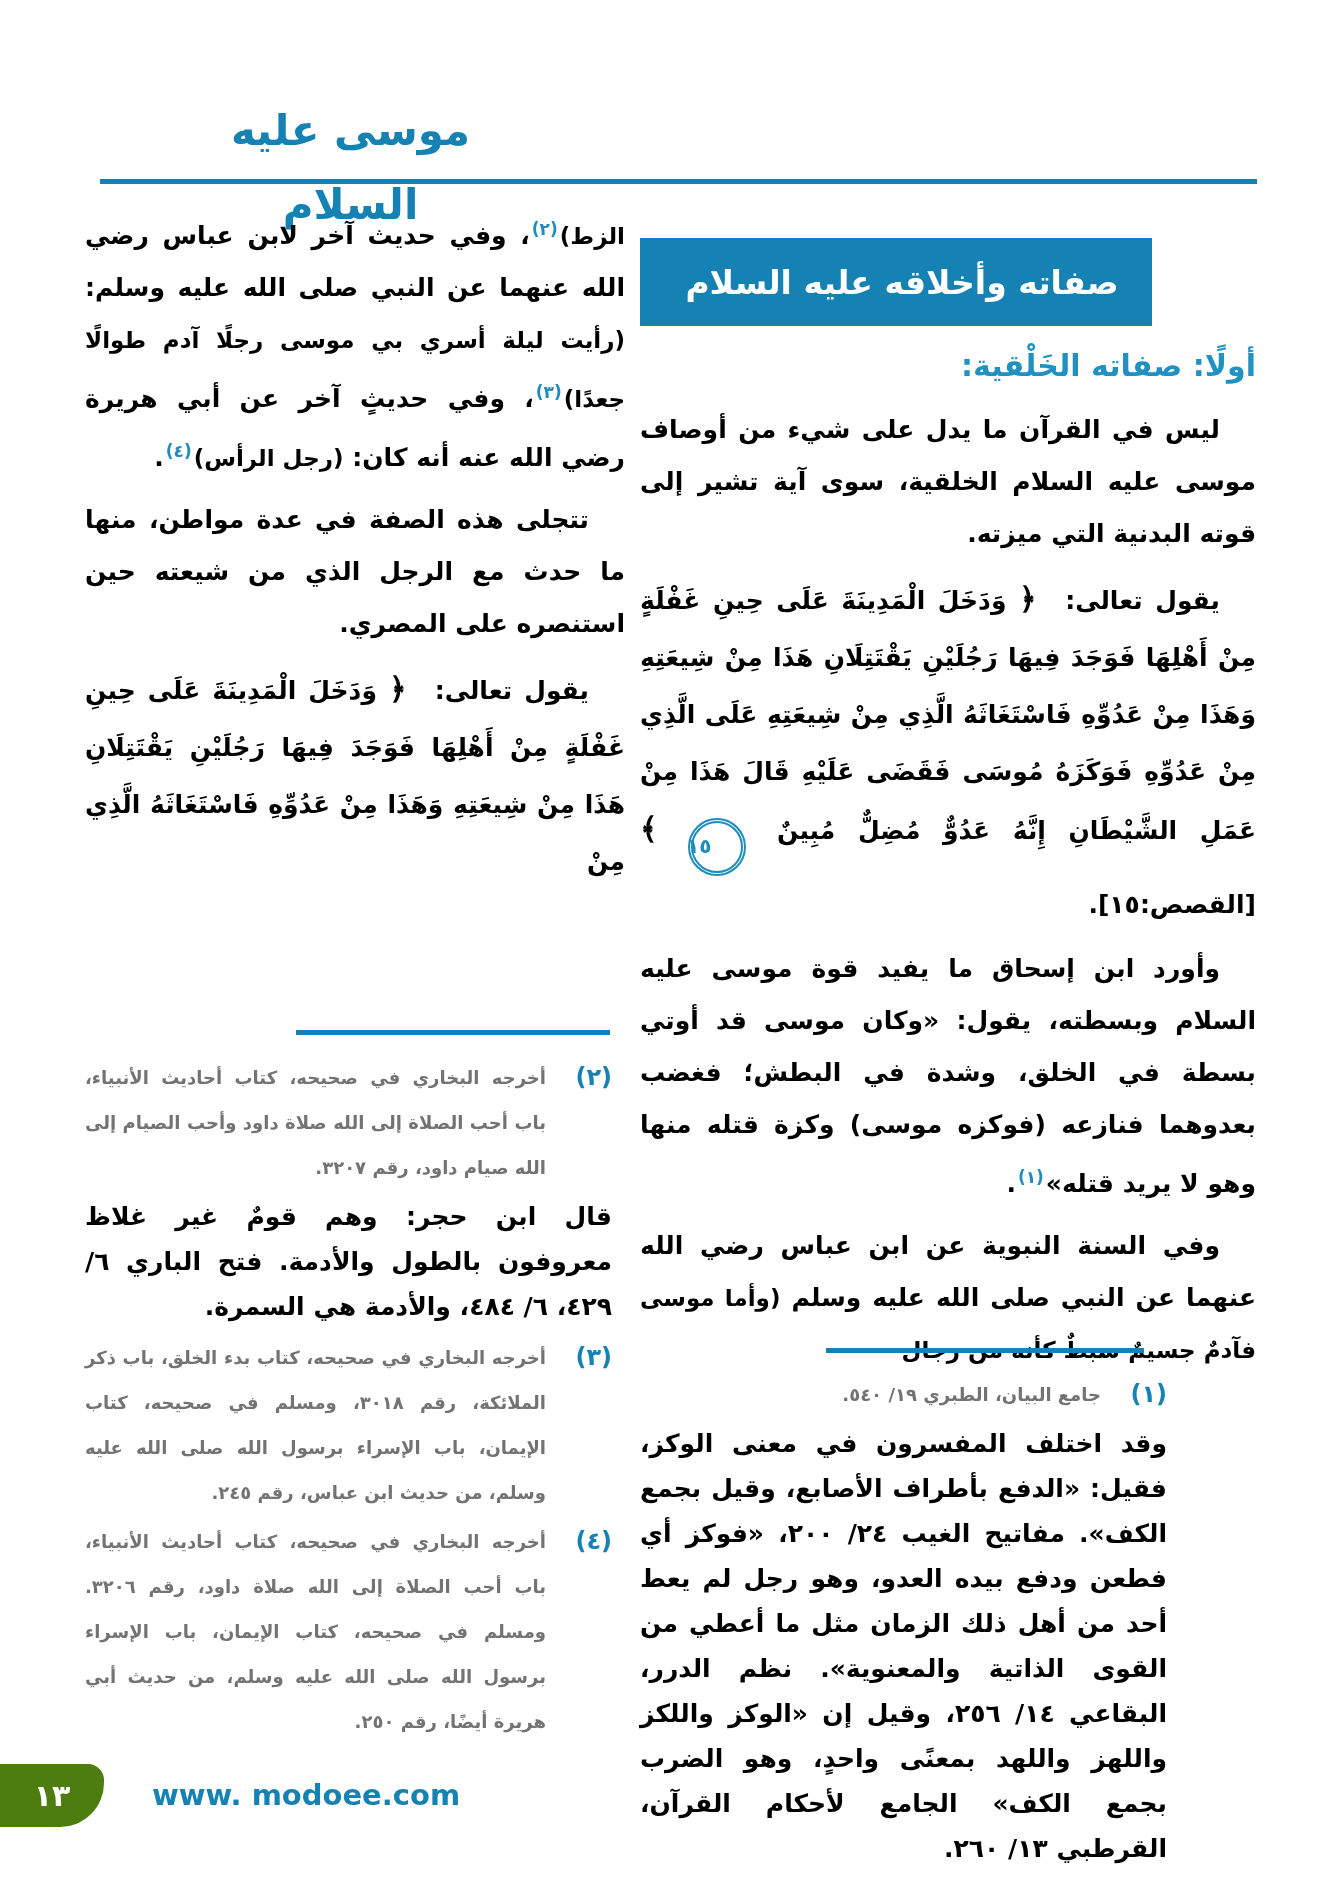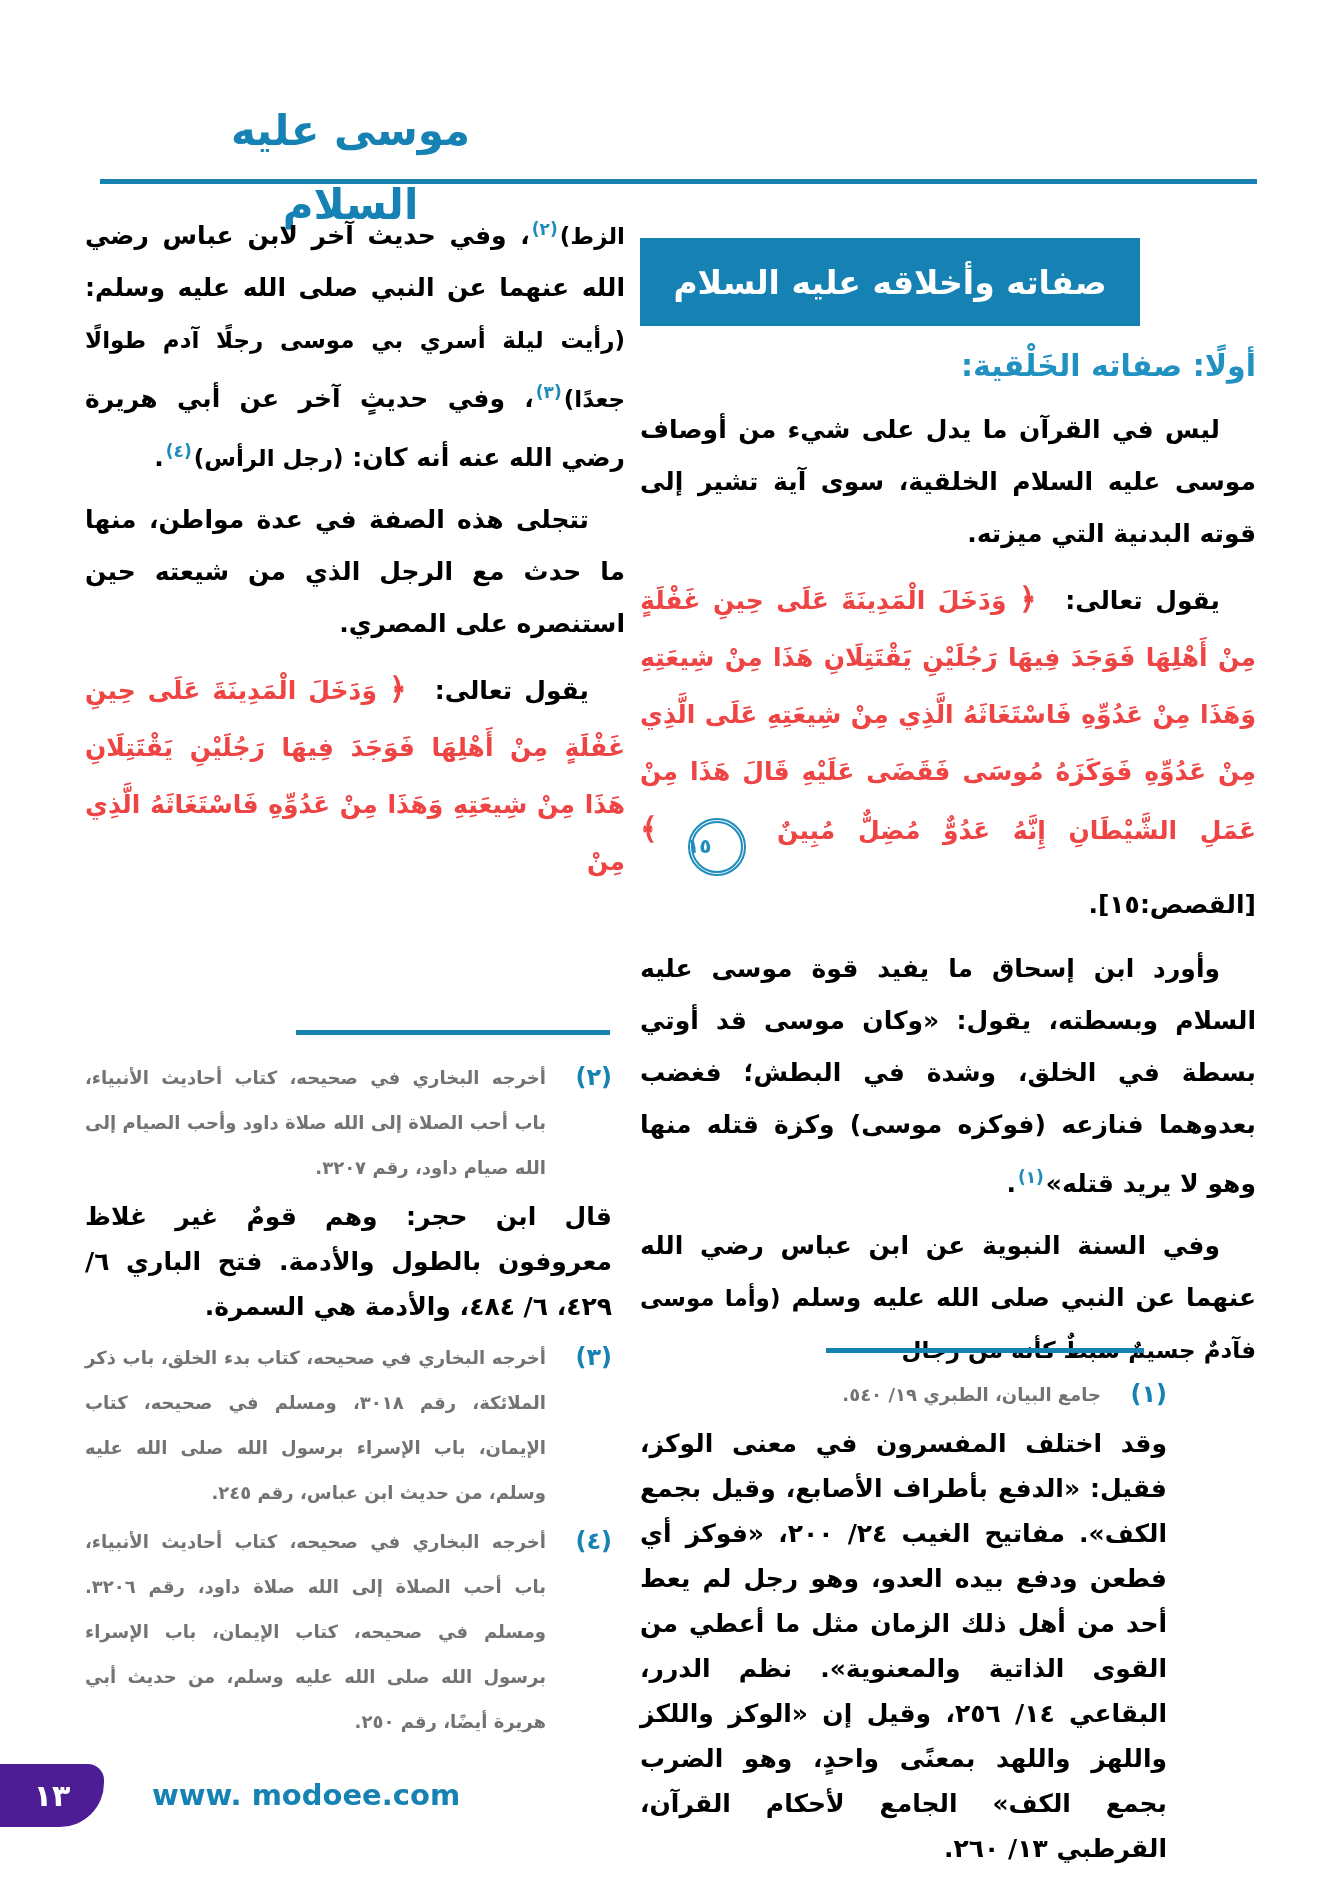--- a/index.html
+++ b/index.html
@@ -11,37 +11,37 @@
         color:#1682b4;font-size:42px;font-weight:bold;line-height:74px;}
   .header-rule{position:absolute;left:100px;top:179px;width:1157px;height:5px;background:#1682b4;}
 
   
   .col{position:absolute;direction:rtl;}
   .col-right{left:640px;top:238px;width:616px;}
   .col-left{left:85px;top:203px;width:540px;}
 
   .section-box{width:500px;height:88px;background:#1682b4;color:#fff;display:flex;
         align-items:center;justify-content:center;font-size:33px;font-weight:bold;
-        margin:0 0 16px auto;margin-right:auto;margin-left:0;}
+        margin:0 0 16px auto;margin-right:auto;margin-left:0;padding-left:12px;}
   
   .section-box{margin-right:auto;margin-left:0;}
 
   .blue-heading{color:#2191c1;font-size:30px;font-weight:bold;line-height:48px;
         text-align:right;margin:6px 0 14px 0;}
   .num-heading{color:#000;font-size:27px;font-weight:bold;line-height:52px;
         margin:4px 0 14px 0;text-indent:40px;}
 
   .body{font-size:25px;font-weight:bold;color:#000;line-height:52px;
         text-align:justify;margin:0 0 10px 0;}
   .indent{text-indent:36px;}
   .hadith{font-size:23px;}
   .ref{color:#1f8cbc;font-size:17px;font-weight:bold;vertical-align:9px;margin:0 2px;}
 
   .verse-p{line-height:57px;}
-  .quran{color:#ef4444;}
+  .quran{color:#000000;}
   .bracket{font-size:30px;}
   .intro{margin-left:16px;}
   .vref{color:#000;}
   .ayah{display:inline-flex;align-items:center;justify-content:center;width:48px;height:48px;
         border:5px double #1f8cbc;border-radius:50%;color:#1f8cbc;font-size:20px;
         font-weight:bold;vertical-align:-14px;margin:0 8px;}
 
   
   .sep{position:absolute;height:5px;background:#1682b4;}
   .sep-left{left:296px;top:1030px;width:314px;}
@@ -50,21 +50,21 @@
   .fns-left{left:85px;top:1055px;width:527px;}
   .fns-right{left:640px;top:1372px;width:527px;}
   .fn{display:flex;gap:12px;margin:0 0 4px 0;}
   .fn-marker{color:#1682b4;font-weight:bold;font-size:24px;line-height:45px;
         min-width:54px;flex:0 0 auto;}
   .fn-text{flex:1;font-size:18px;font-weight:bold;color:#737373;line-height:45px;text-align:justify;}
   .fn-cont{font-size:25px;font-weight:bold;color:#000;line-height:45px;
         text-align:justify;margin:0 0 6px 0;}
 
   
-  .page-tab{position:absolute;left:0;top:1764px;width:104px;height:63px;background:#4c1d95;
+  .page-tab{position:absolute;left:0;top:1764px;width:104px;height:63px;background:#4d7c0f;
         border-radius:0 16px 44px 0;display:flex;align-items:center;justify-content:center;
         color:#fff;font-size:30px;font-weight:bold;}
   .website{position:absolute;left:152px;top:1778px;font-size:29px;font-weight:bold;
         color:#1682b4;direction:ltr;}
 </style>
 </head>
 <body>
 
 <div class="page">
 

